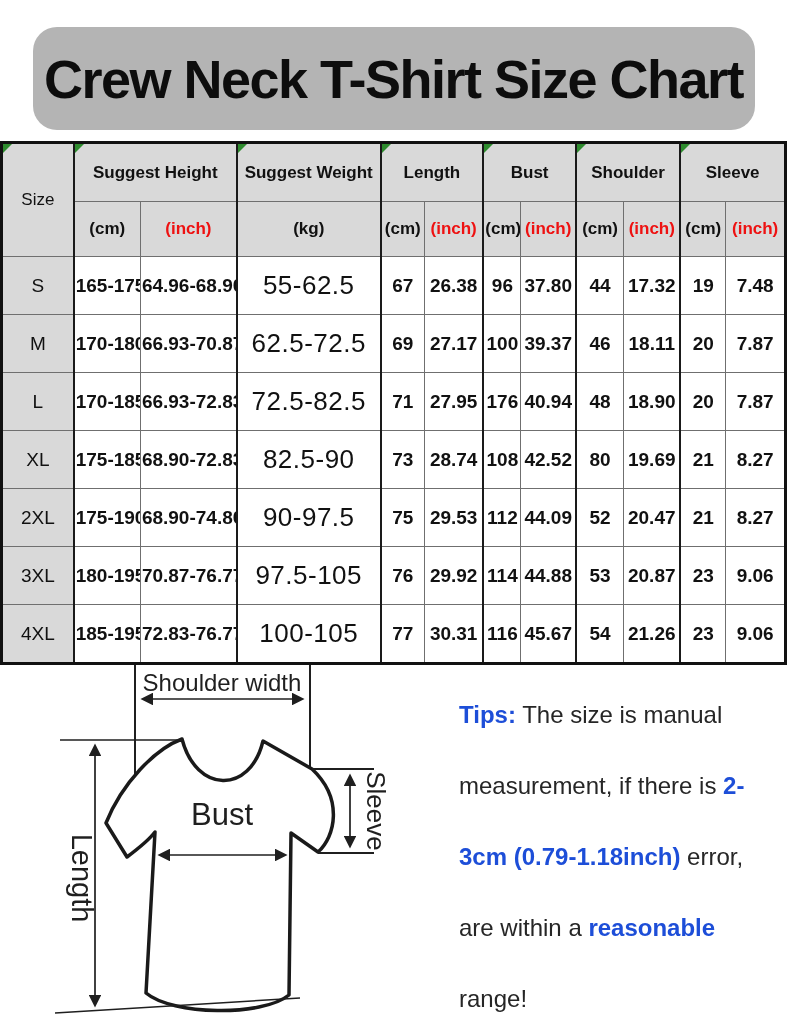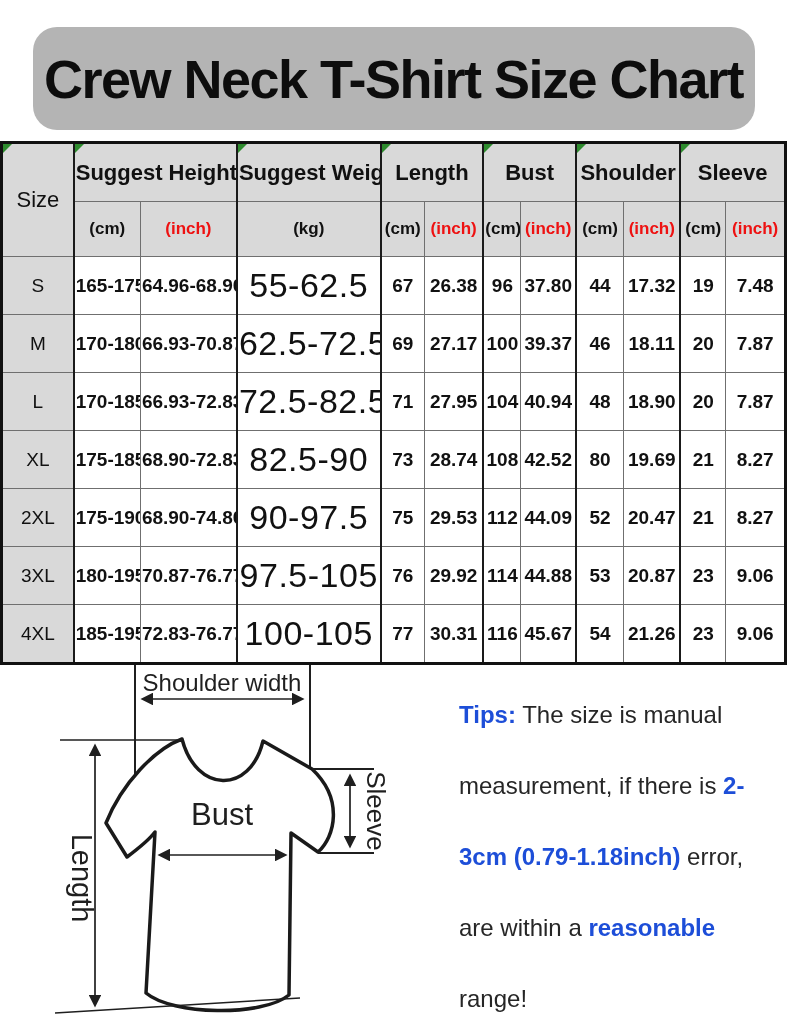--- a/index.html
+++ b/index.html
@@ -10,28 +10,28 @@
   .title-bar{width:722px;height:103px;background:#b4b4b4;border-radius:24px;
              display:flex;align-items:center;justify-content:center;}
   .title-bar h1{margin:0;font-size:54px;font-weight:700;letter-spacing:-1.5px;color:#0d0d0d;}
 
   
   table{border-collapse:collapse;width:787px;table-layout:fixed;margin-top:11px;
         border:3px solid #111;}
   th,td{border:1px solid #6f6f6f;text-align:center;vertical-align:middle;
         overflow:hidden;white-space:nowrap;}
   thead th{background:#d9d9d9;font-weight:700;font-size:17px;position:relative;}
-  #hrow1 th{height:55px;font-size:22px;}
+  #hrow1 th{height:55px;font-size:17px;}
   #hrow2 th{height:52px;}
   tbody td{background:#fff;height:55px;font-weight:700;font-size:19px;}
   .size-col{background:#d9d9d9 !important;font-weight:400;font-size:19px;}
   .gs{border-left:2px solid #1a1a1a;}
   tr{border-top:1px solid #6f6f6f;}
   .red{color:#ee1111;}
-  td.kg{font-weight:400;font-size:34px;letter-spacing:0.5px;}
+  td.kg{font-weight:400;font-size:26px;letter-spacing:0.5px;}
   .cmk{position:absolute;top:0;left:0;width:0;height:0;
        border-top:9px solid #2e8b2e;border-right:9px solid transparent;}
 
   
   .bottom{display:flex;width:787px;}
   .diagram{width:445px;height:386px;flex:0 0 445px;}
   .tips{width:318px;padding:14px 6px 0 14px;font-size:24px;line-height:71px;color:#262626;}
   .tred{color:#1d4ed8;font-weight:700;}
   .tblk{color:#262626;}
   svg text{font-family:"Liberation Sans",sans-serif;fill:#1f1f1f;}
@@ -113,21 +113,21 @@
         <td class="gs">20</td>
         <td class="">7.87</td>
       </tr>
       <tr>
         <td class="size-col gs">L</td>
         <td class="gs">170-185</td>
         <td class="">66.93-72.83</td>
         <td class="gs kg">72.5-82.5</td>
         <td class="gs">71</td>
         <td class="">27.95</td>
-        <td class="gs">104</td>
+        <td class="gs">176</td>
         <td class="">40.94</td>
         <td class="gs">48</td>
         <td class="">18.90</td>
         <td class="gs">20</td>
         <td class="">7.87</td>
       </tr>
       <tr>
         <td class="size-col gs">XL</td>
         <td class="gs">175-185</td>
         <td class="">68.90-72.83</td>

